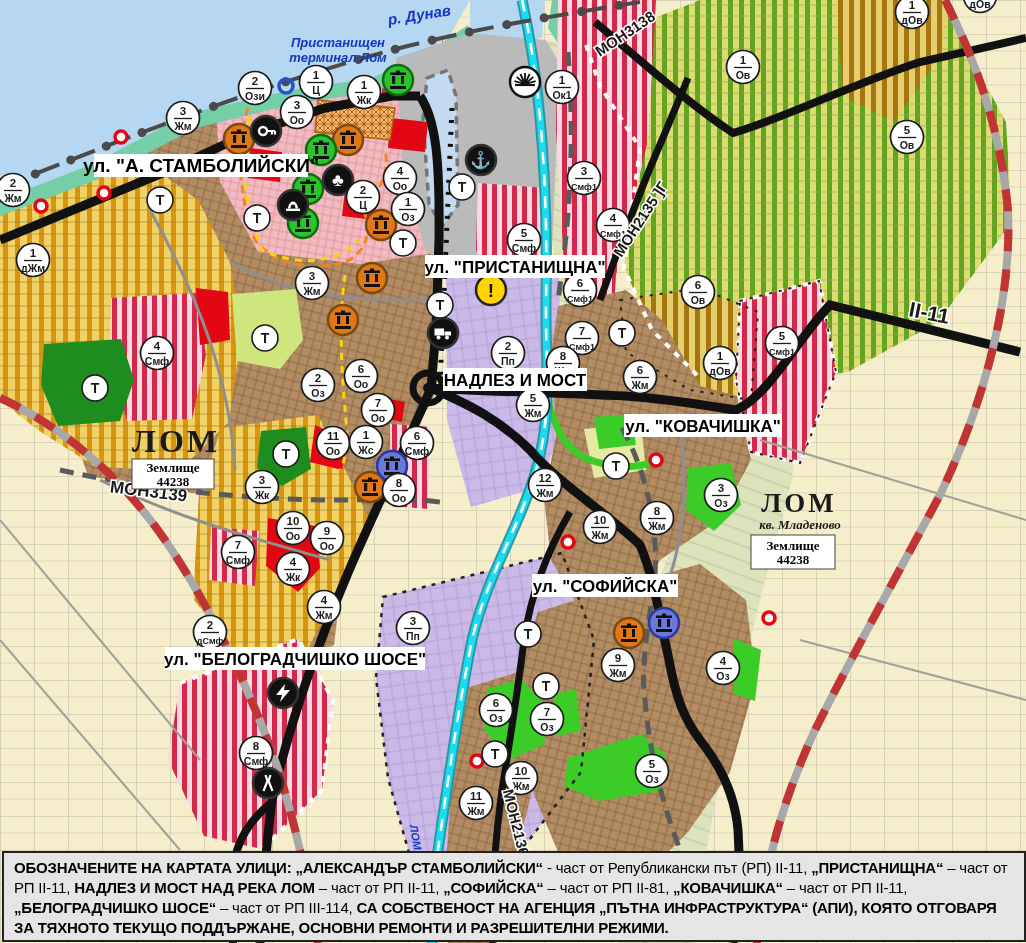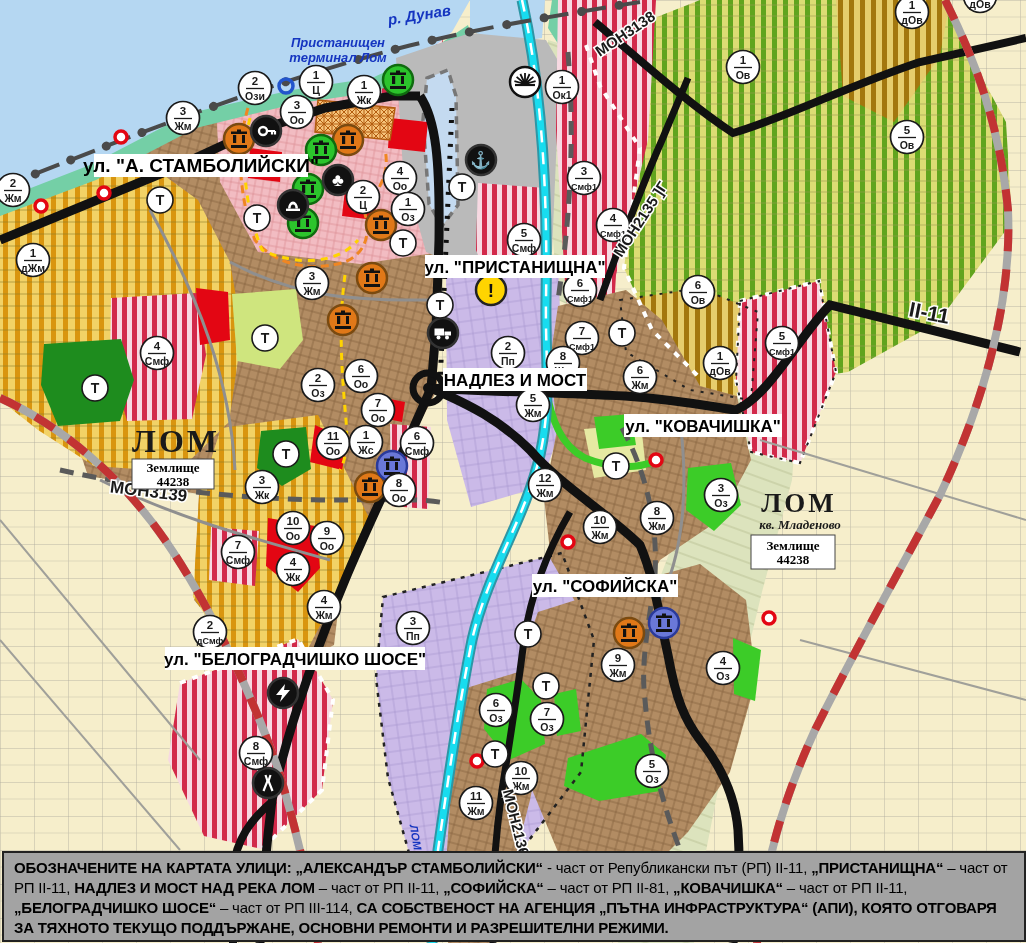--- a/index.html
+++ b/index.html
@@ -1,20 +1,20 @@
 <!DOCTYPE html>
 <html><head>
 <meta charset="utf-8">
 <style>
   html,body{margin:0;padding:0;background:#e8e8e8;}
   #stage{position:relative;width:1026px;height:943px;overflow:hidden;background:#f6eecb;
          font-family:"Liberation Sans",sans-serif;}
   #map{position:absolute;left:0;top:0;}
   #legend-panel{position:absolute;left:2px;top:851px;width:1000px;height:76px;
-    background:#a3a3a3;border:2px solid #222;padding:5px 10px 6px 10px;
+    background:#e5e5e5;border:2px solid #222;padding:5px 10px 6px 10px;
     font-family:"Liberation Sans",sans-serif;font-size:15px;line-height:20px;
     color:#000;letter-spacing:-0.2px;}
   #legend-panel b{font-weight:700;}
   #legend-panel span{font-weight:400;}
 </style>
 </head>
 <body>
 
 <div id="stage">
 <svg id="map" width="1026" height="943" viewBox="0 0 1026 943" xmlns="http://www.w3.org/2000/svg">

